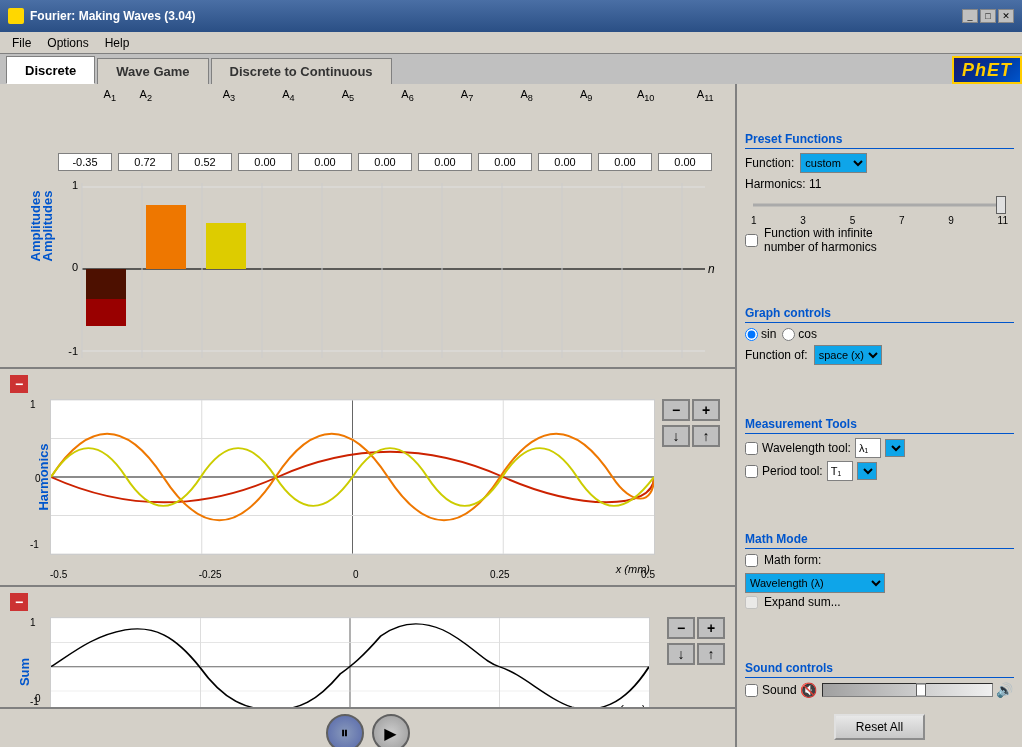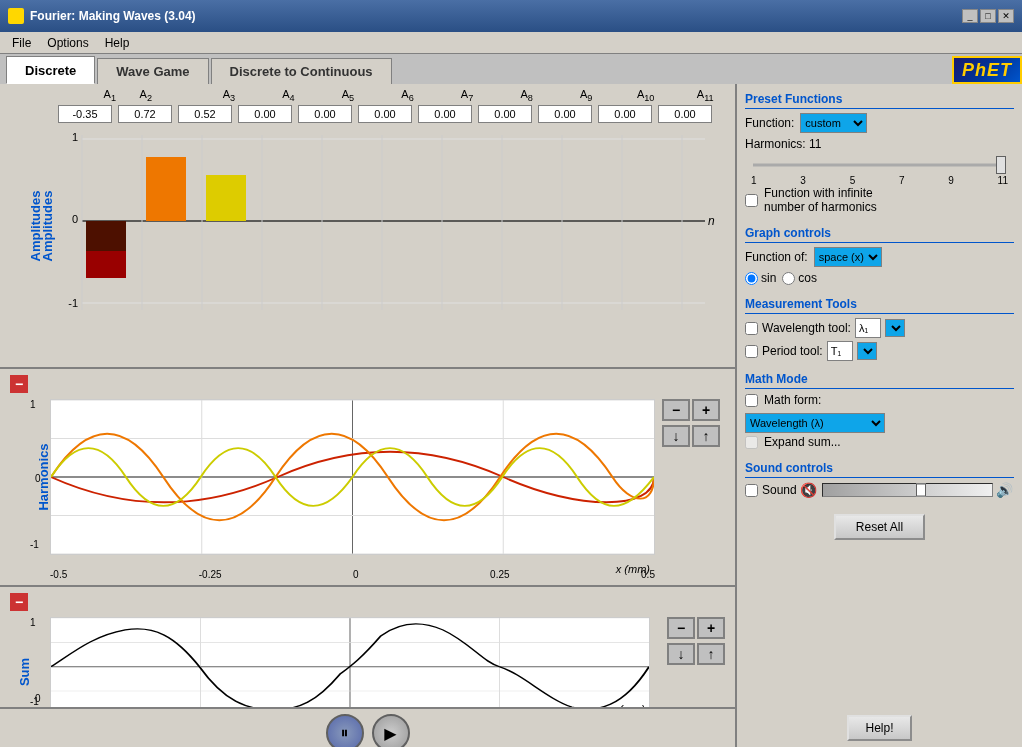--- a/index.html
+++ b/index.html
@@ -101,21 +101,21 @@
     }
 
     
     #right-panel {
       flex: 1; background: #d4d0c8; padding: 8px; display: flex; flex-direction: column; gap: 8px;
       border-left: 2px solid #808080;
     }
 
     .panel-section-title {
       color: #0055cc; font-size: 12px; font-weight: bold; margin-bottom: 4px;
-      border-bottom: 1px solid #0055cc; padding-bottom: 2px;
+      border-bottom: 1px solid #0055cc; padding-bottom: 2px; margin-top: 40px;
     }
 
     .panel-row { display: flex; align-items: center; gap: 6px; margin-bottom: 4px; font-size: 12px; }
     
     select {
       height: 20px; font-size: 11px; border: 1px solid #808080; background: #0ea5e9;
     }
 
     .slider-labels {
       display: flex; justify-content: space-between; font-size: 10px; padding: 0 2px;
@@ -223,21 +223,21 @@
         <div style="width:60px;text-align:center;font-size:11px;">A<sub>4</sub></div>
         <div style="width:60px;text-align:center;font-size:11px;">A<sub>5</sub></div>
         <div style="width:60px;text-align:center;font-size:11px;">A<sub>6</sub></div>
         <div style="width:60px;text-align:center;font-size:11px;">A<sub>7</sub></div>
         <div style="width:60px;text-align:center;font-size:11px;">A<sub>8</sub></div>
         <div style="width:60px;text-align:center;font-size:11px;">A<sub>9</sub></div>
         <div style="width:60px;text-align:center;font-size:11px;">A<sub>10</sub></div>
         <div style="width:60px;text-align:center;font-size:11px;">A<sub>11</sub></div>
       </div>
 
-      <div style="display:flex; padding: 2px 0 2px 55px;">
+      <div style="display:flex; padding: 2px 0 2px 55px; margin-top: 48px;">
         <input class="amp-input" value="-0.35" style="">
         <input class="amp-input" value="0.72" style="">
         <input class="amp-input" value="0.52" style="">
         <input class="amp-input" value="0.00" style="">
         <input class="amp-input" value="0.00" style="">
         <input class="amp-input" value="0.00" style="">
         <input class="amp-input" value="0.00" style="">
         <input class="amp-input" value="0.00" style="">
         <input class="amp-input" value="0.00" style="">
         <input class="amp-input" value="0.00" style="">
@@ -441,37 +441,37 @@
           <div>Function with infinite</div>
           <div>number of harmonics</div>
         </div>
       </div>
     </div>
 
     <div>
       <div class="panel-section-title">Graph controls</div>
 
       <div class="panel-row">
-        <span>Function of:</span>
-        <select>
-          <option>space (x)</option>
-          <option>time (t)</option>
-        </select>
-      </div>
-
-      <div class="panel-row">
         <label>
           <input type="radio" name="sincos" checked="" style="">
           <span>sin</span>
         </label>
         <label>
           <input type="radio" name="sincos" style="">
           <span>cos</span>
         </label>
       </div>
+
+      <div class="panel-row">
+        <span>Function of:</span>
+        <select>
+          <option>space (x)</option>
+          <option>time (t)</option>
+        </select>
+      </div>
     </div>
 
     <div>
       <div class="panel-section-title">Measurement Tools</div>
 
       <div class="tool-row">
         <input type="checkbox" style="">
         <span>Wavelength tool:</span>
         <div style="display:inline-flex; align-items:center; border:1px solid #808080; background:white; height:20px; padding:0 3px; font-size:11px; min-width:26px;">
           <span>λ₁</span>

